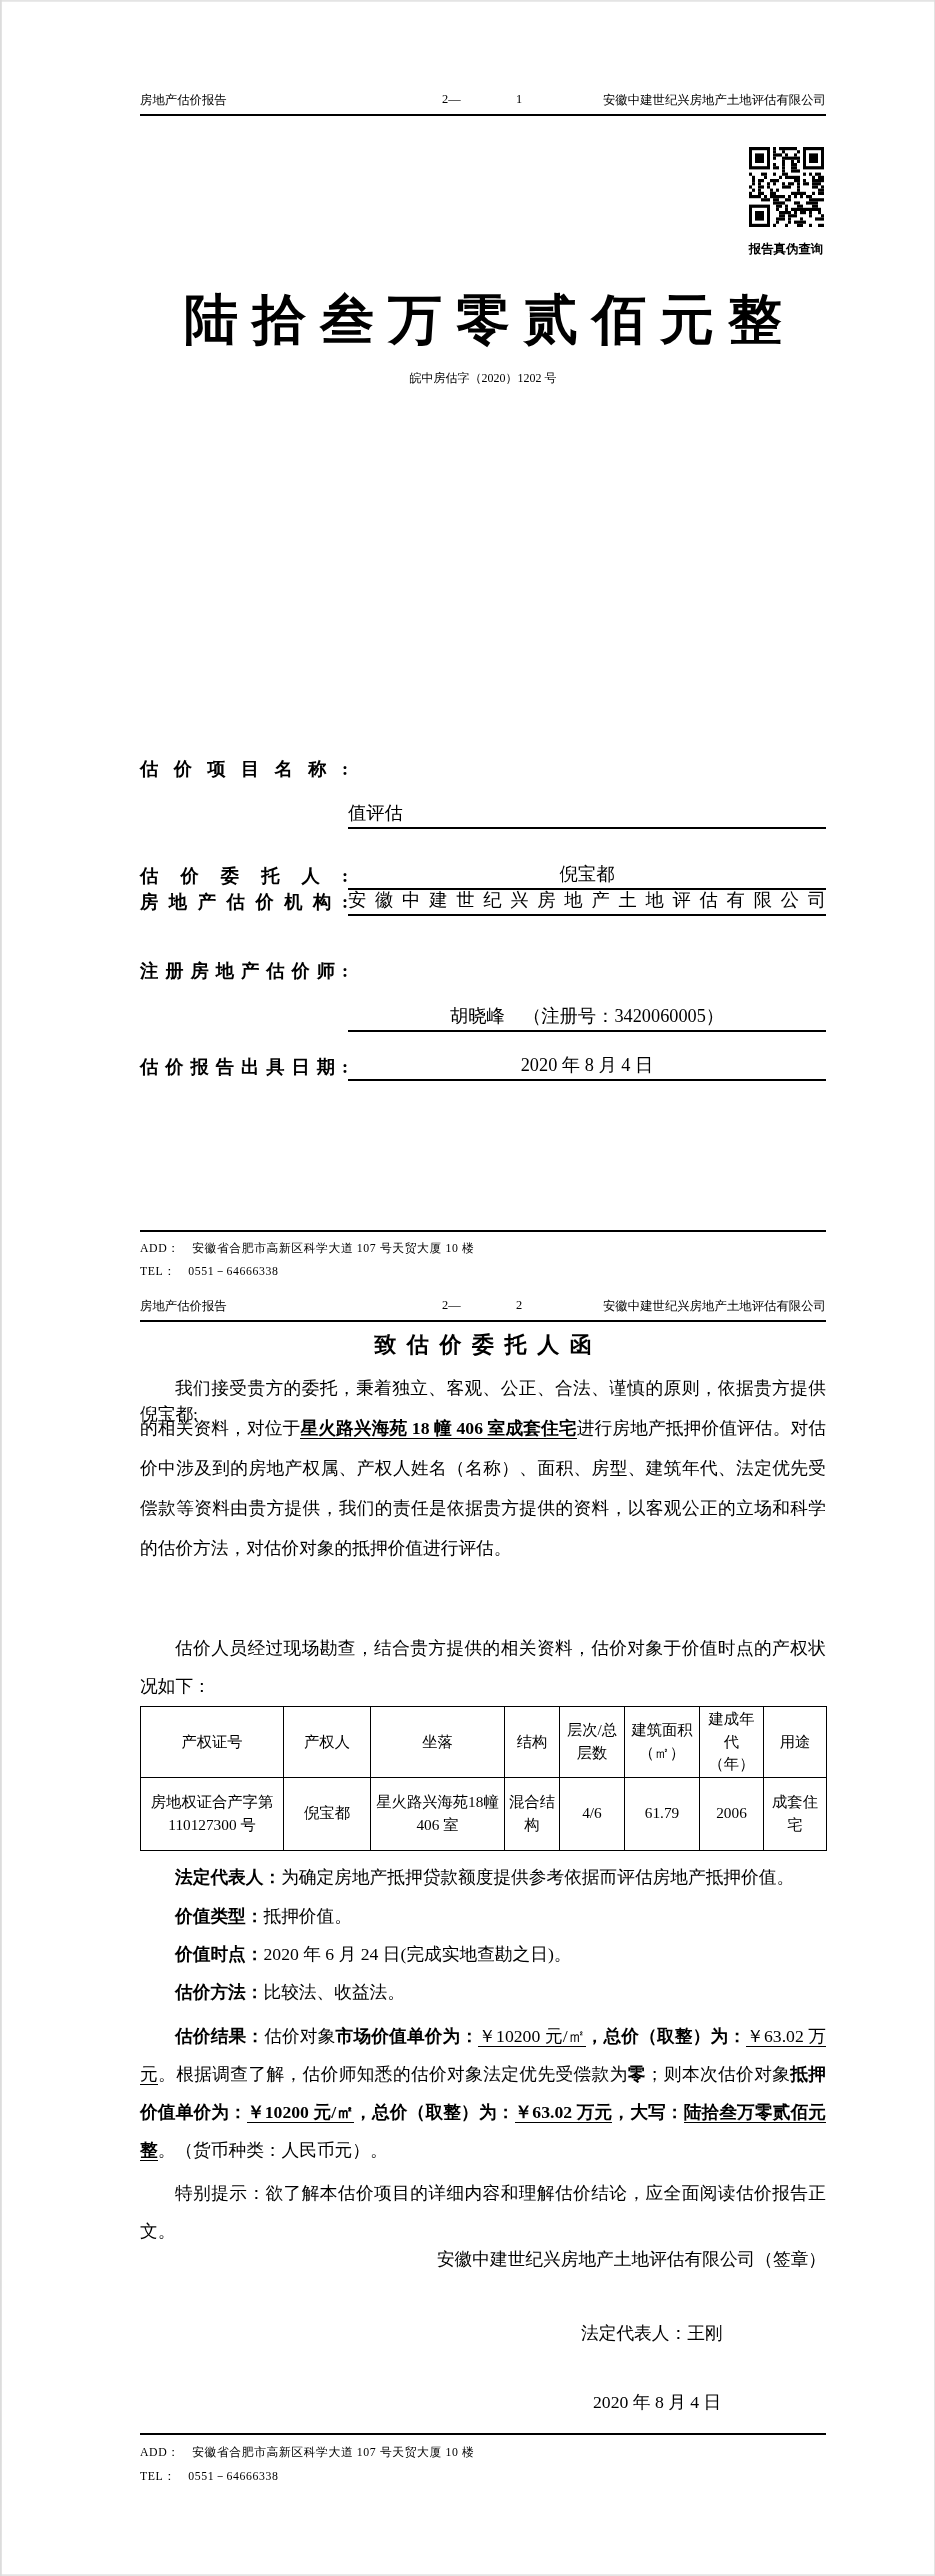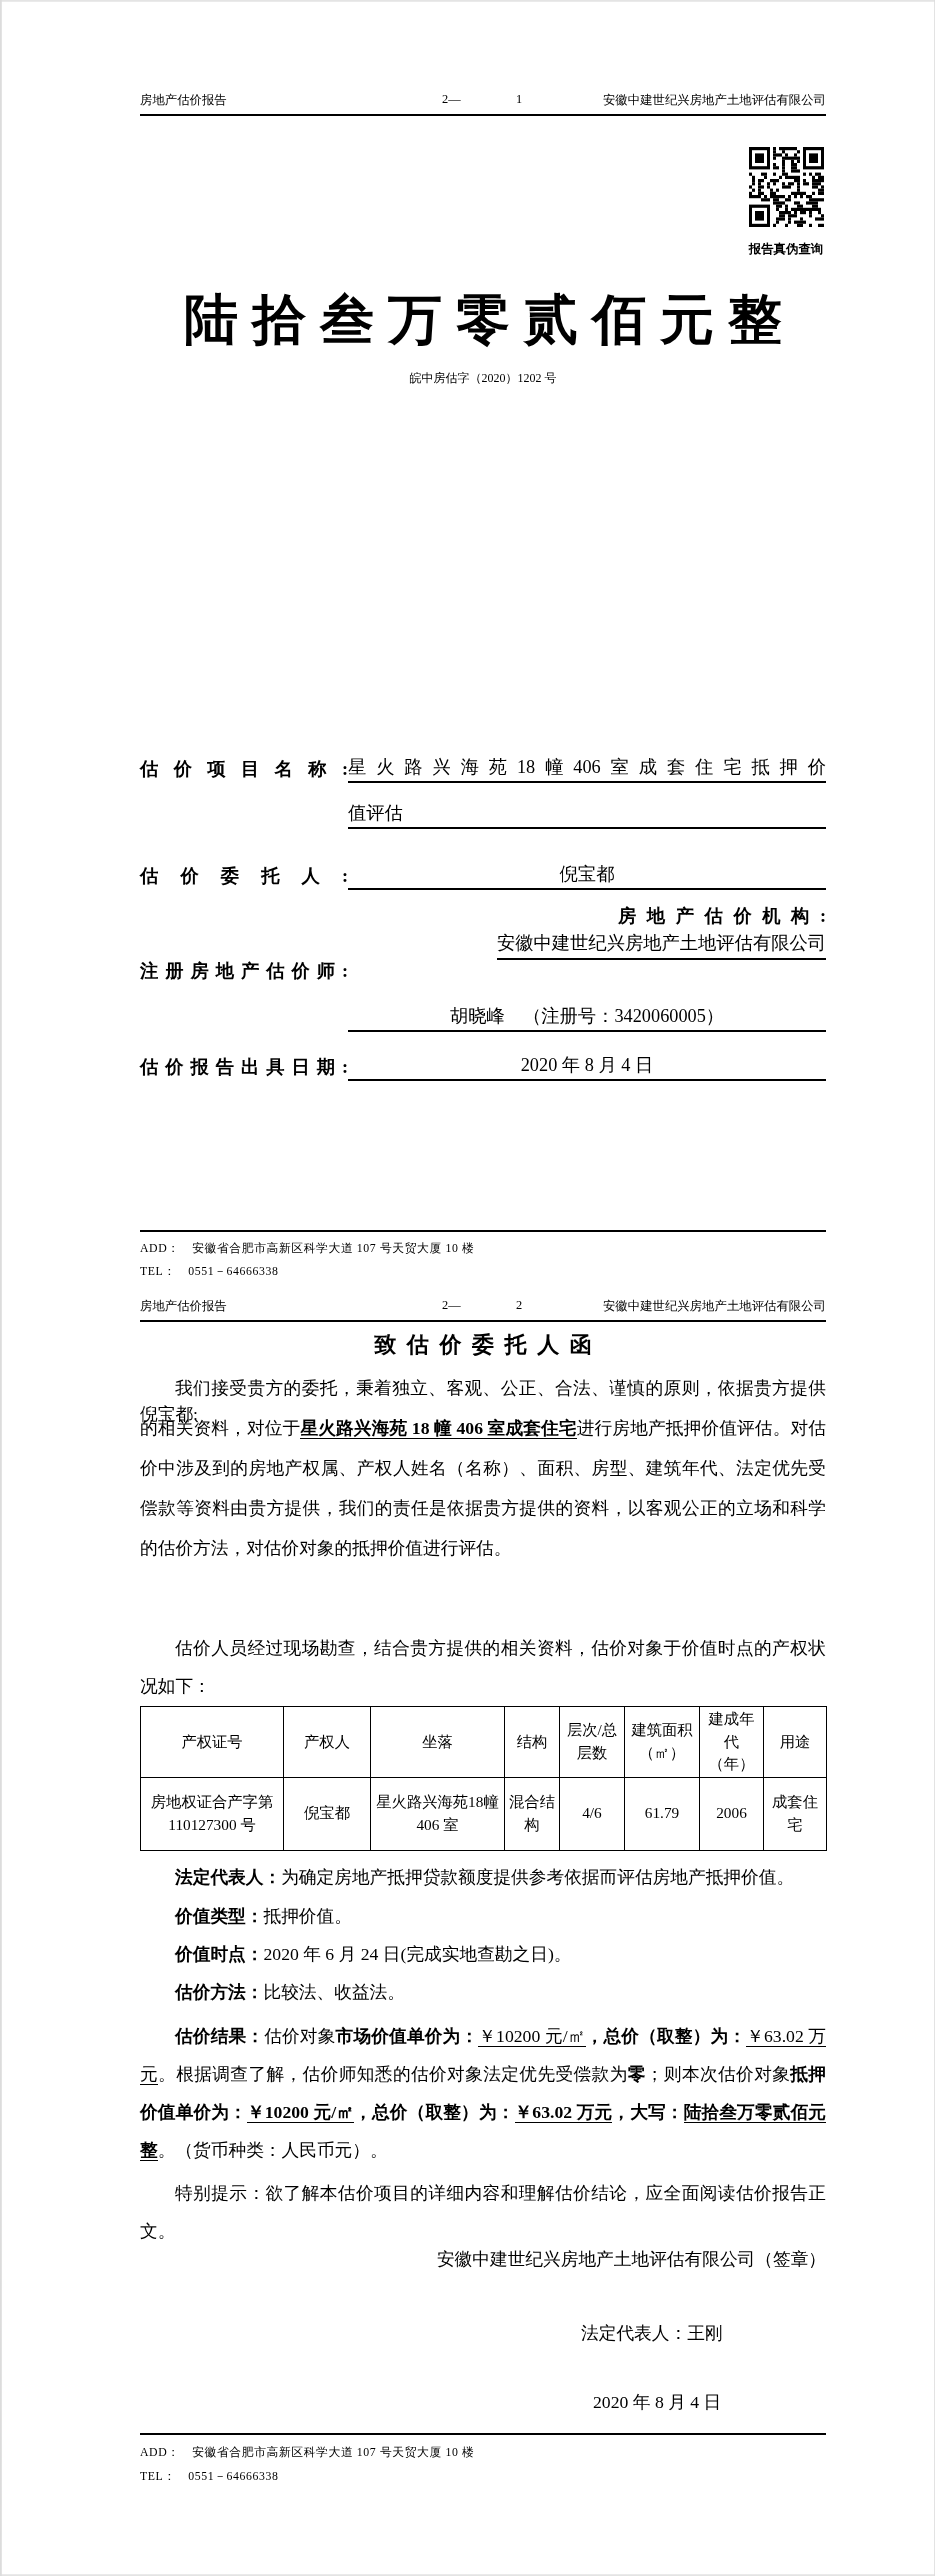--- a/index.html
+++ b/index.html
@@ -288,31 +288,30 @@
       <rect x="5" y="95" width="25" height="25" fill="#fff"></rect>
       <rect x="10" y="100" width="15" height="15" fill="#000"></rect>
     </svg></div>
 <div class="abs qr-caption" style="top:241px;">报告真伪查询</div>
 
 <div class="abs cover-title" style="top:284px;">陆拾叁万零贰佰元整</div>
 <div class="abs doc-no" style="top:370px;">皖中房估字（2020）1202 号</div>
 
 <div class="abs field" style="top:749px;">
   <span class="flabel">估价项目名称:</span>
-  <span class="fvalue fill">星火路兴海苑18幢406室成套住宅抵押价</span>
 </div>
 <div class="abs field" style="top:795px;">
   <span class="flabel"></span>
   <span class="fvalue left">值评估</span>
 </div>
 <div class="abs field" style="top:856px;">
   <span class="flabel">估价委托人:</span>
   <span class="fvalue">倪宝都</span>
 </div>
-<div class="abs field" style="top:903px;flex-direction:column;">
+<div class="abs field" style="top:882px;">
   <span class="flabel">房地产估价机构:</span>
   <span class="fvalue fill">安徽中建世纪兴房地产土地评估有限公司</span>
 </div>
 <div class="abs field" style="top:951px;">
   <span class="flabel">注册房地产估价师:</span>
 </div>
 <div class="abs field" style="top:998px;">
   <span class="flabel"></span>
   <span class="fvalue">胡晓峰　（注册号：3420060005）</span>
 </div>

